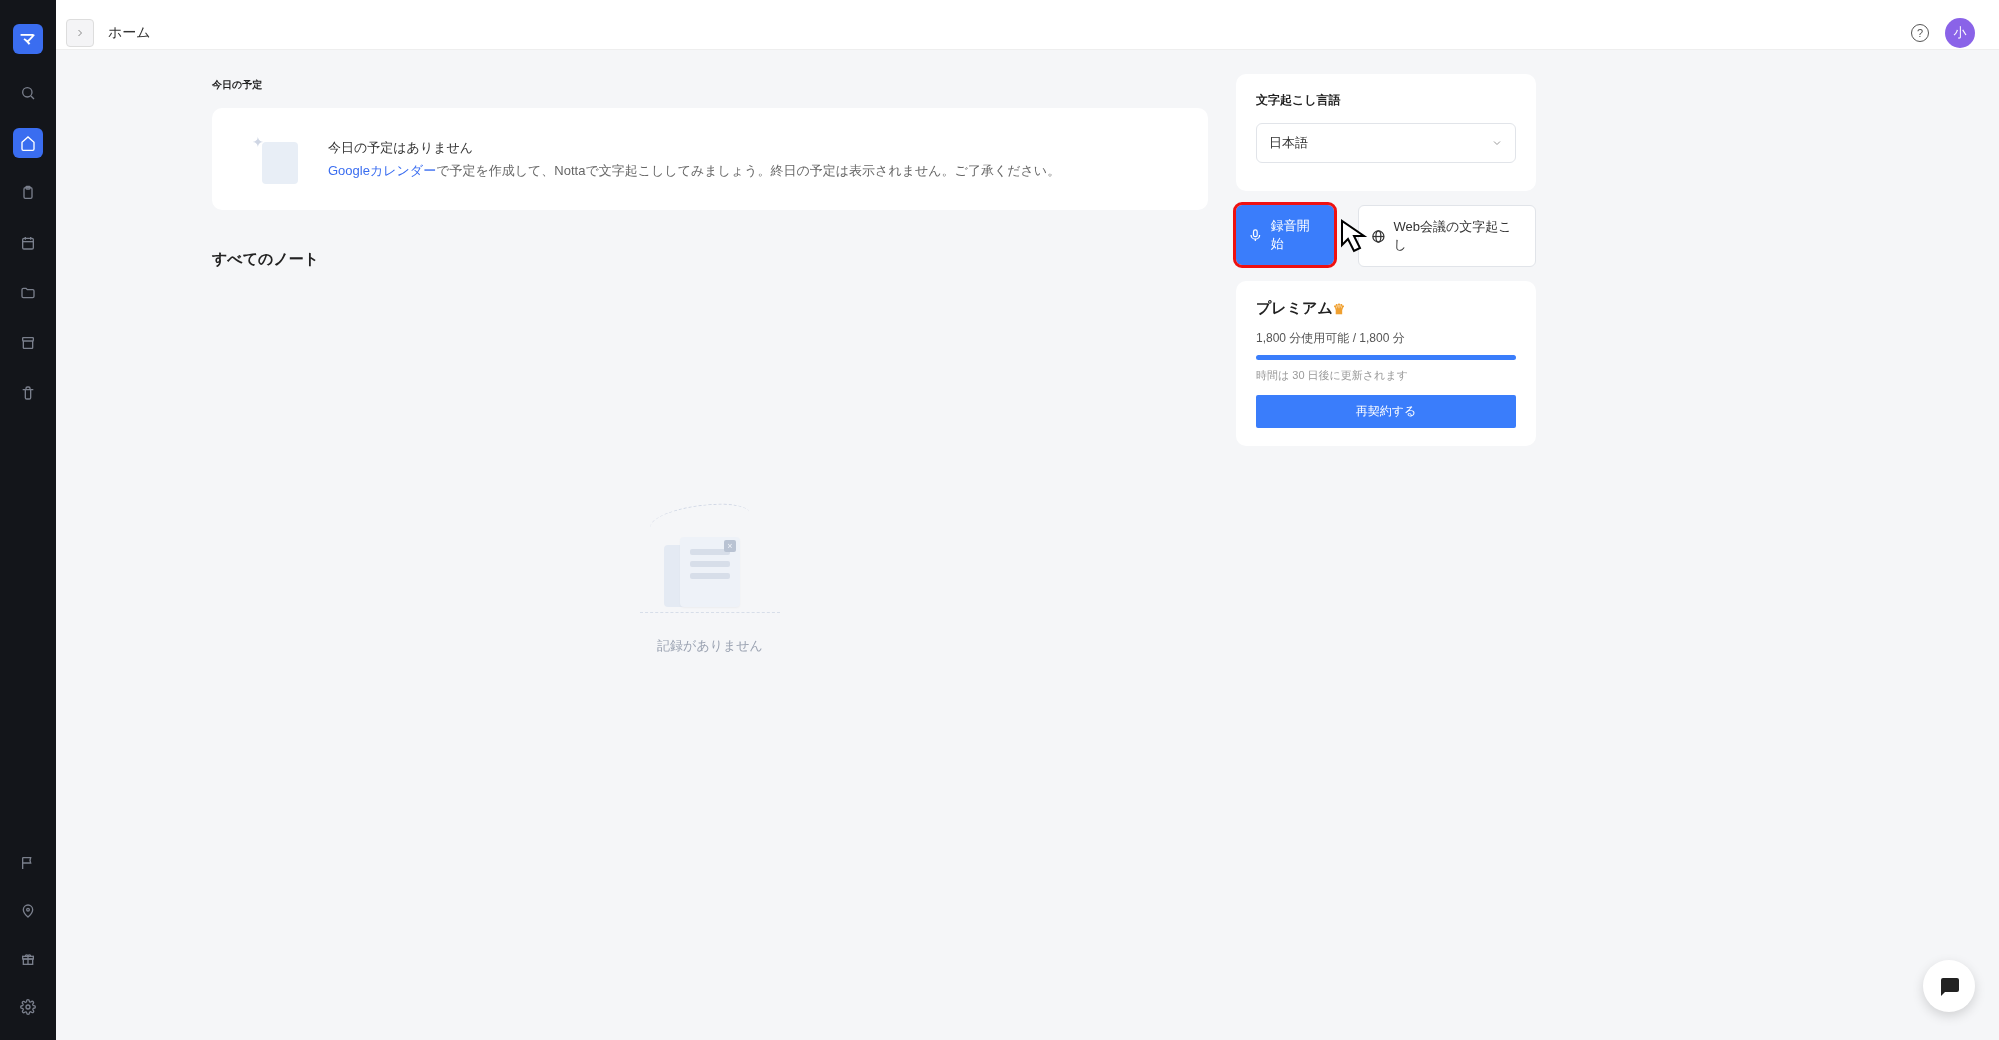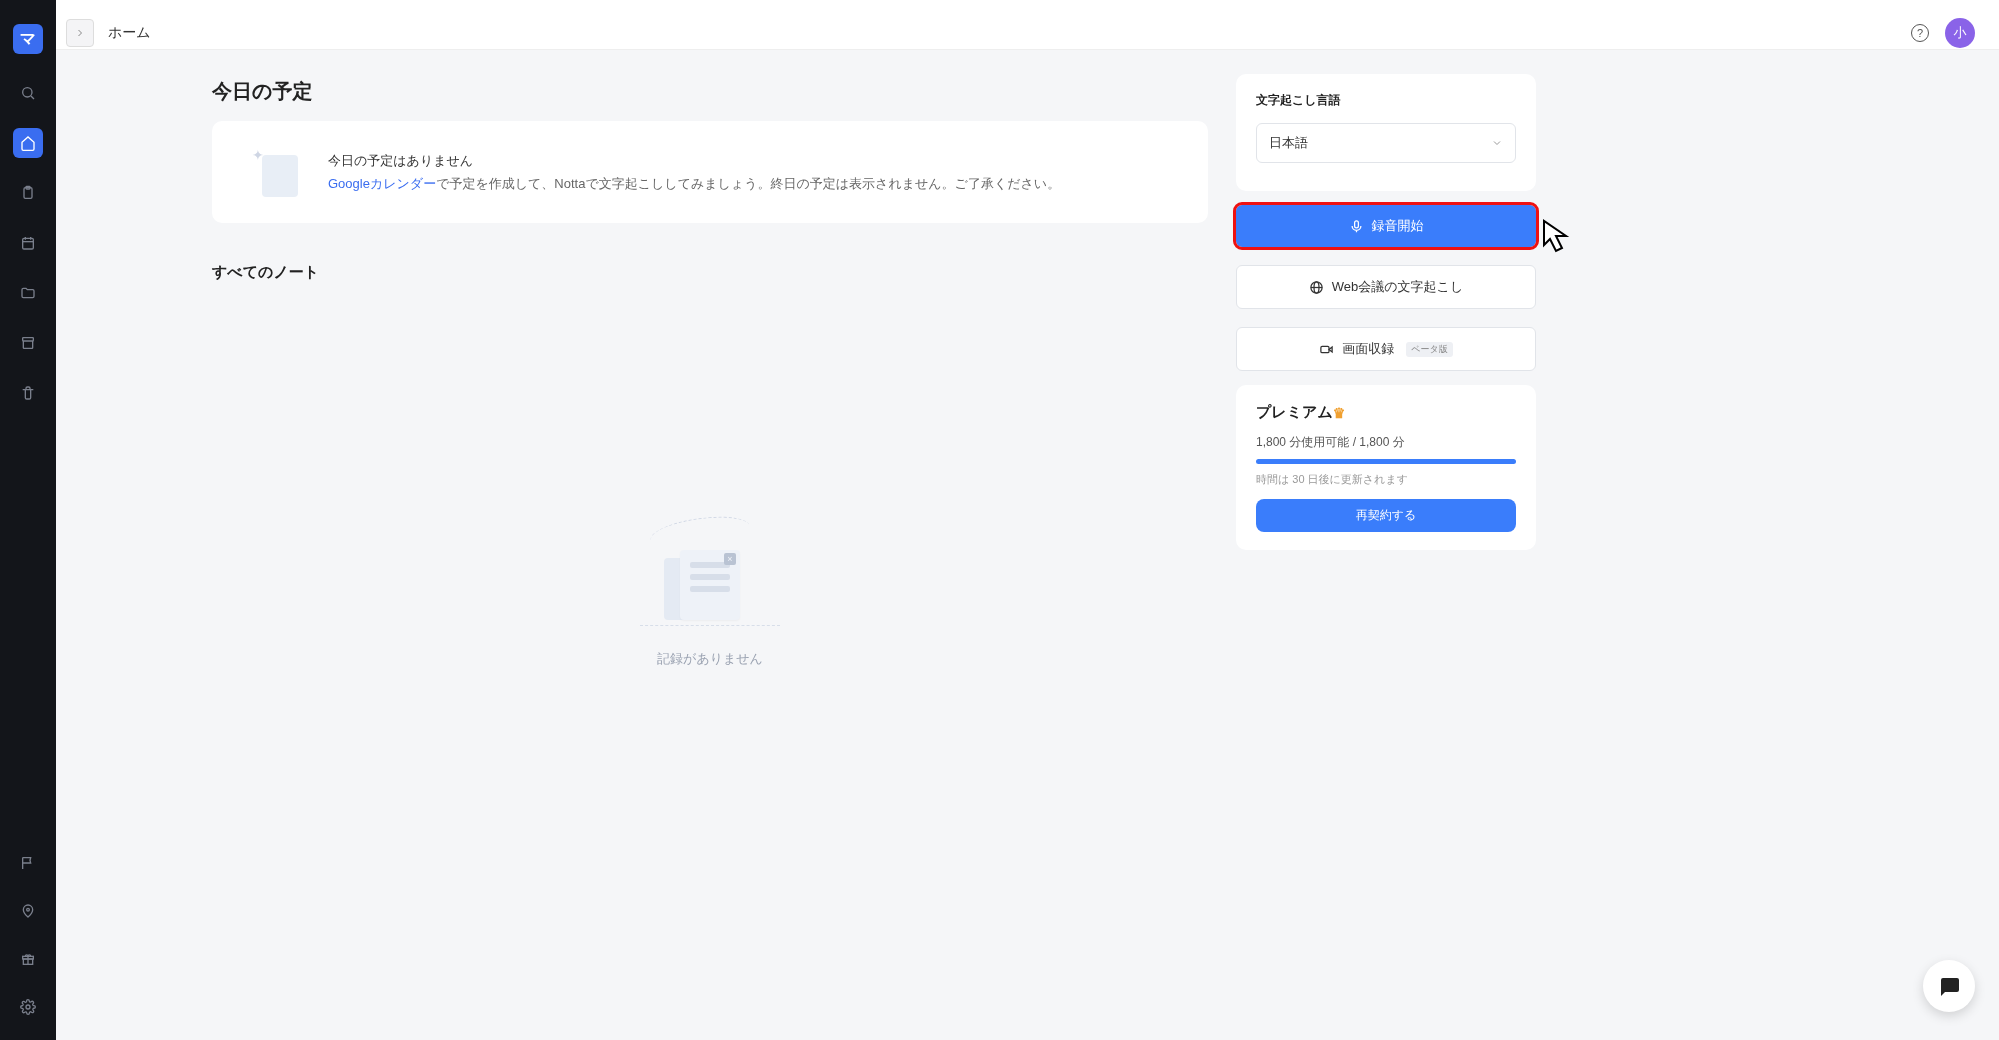--- a/index.html
+++ b/index.html
@@ -19,21 +19,21 @@
     .main-wrapper { flex: 1; display: flex; flex-direction: column; background: #fdfdfd; }
     .header { height: 50px; display: flex; align-items: center; padding: 16px 24px 0 10px; background: #fff; border-bottom: 1px solid #eee; }
     .header-back { width: 28px; height: 28px; border: 1px solid #ddd; border-radius: 4px; display: flex; align-items: center; justify-content: center; color: #888; cursor: pointer; background: #f4f4f6; }
     .header-title { margin-left: 14px; font-size: 14px; color: #333; }
     .header-right { margin-left: auto; display: flex; align-items: center; gap: 16px; }
     .help-icon { width: 18px; height: 18px; border: 1.5px solid #555; border-radius: 50%; display: flex; align-items: center; justify-content: center; font-size: 11px; color: #555; cursor: pointer; }
     .avatar { width: 30px; height: 30px; border-radius: 50%; background: #8a63e8; color: #fff; display: flex; align-items: center; justify-content: center; font-size: 13px; cursor: pointer; }
 
     .content { flex: 1; display: flex; overflow: auto; background: #f5f6f8; }
     .content-main { flex: 1; padding: 28px 28px 28px 156px; max-width: 1180px; }
-    .section-title { font-size: 20px; font-weight: bold; color: #222; margin-bottom: 16px; }
+    .section-title { font-size: 10px; font-weight: bold; color: #222; margin-bottom: 16px; }
 
     .schedule-card { background: #fff; border-radius: 10px; padding: 26px 36px; display: flex; align-items: center; gap: 20px; margin-bottom: 40px; }
     .schedule-illust { width: 60px; height: 50px; position: relative; }
     .schedule-illust .doc { width: 36px; height: 42px; background: #e8eef6; border-radius: 4px; position: absolute; bottom: 0; left: 14px; }
     .schedule-illust .spark { position: absolute; top: 0; left: 4px; color: #cfd6e4; font-size: 14px; }
     .schedule-text { line-height: 1.8; font-size: 13px; }
     .schedule-text .line1 { color: #333; }
     .schedule-text .line2 { color: #666; }
     .schedule-text .link { color: #3a6df0; cursor: pointer; }
 
@@ -51,35 +51,35 @@
     
     .panel { width: 320px; padding: 24px 20px 24px 0; }
     .panel-inner { display: flex; flex-direction: column; gap: 14px; }
     .card { background: #fff; border-radius: 10px; padding: 18px 20px; }
     .card-title { font-size: 12px; font-weight: bold; color: #222; margin-bottom: 14px; }
     .lang-select { border: 1px solid #e1e4e9; border-radius: 6px; padding: 10px 12px; display: flex; align-items: center; justify-content: space-between; cursor: pointer; font-size: 13px; color: #333; margin-bottom: 10px; }
     .lang-select svg { width: 12px; height: 12px; color: #999; }
     .hint-text { font-size: 11px; color: #555; line-height: 1.5; }
     .hint-text .link { color: #3a6df0; cursor: pointer; }
 
-    .action-list { display: flex; flex-direction: column; gap: 18px; }
+    .action-list { display: flex; flex-direction: row; gap: 24px; }
     .action-btn { border: 1px solid #e1e4e9; background: #fff; border-radius: 6px; padding: 12px; display: flex; align-items: center; justify-content: center; gap: 8px; cursor: pointer; font-size: 13px; color: #333; }
     .action-btn.primary { background: #3a7dfb; color: #fff; border: none; position: relative; outline: 3px solid #e11; outline-offset: 0; }
     .action-btn svg { width: 15px; height: 15px; }
     .badge { font-size: 9px; background: #eef0f4; color: #888; padding: 1px 5px; border-radius: 3px; margin-left: 4px; }
 
     .cursor-pointer { position: absolute; right: -48px; top: 8px; pointer-events: none; }
 
     .premium-title { font-size: 15px; font-weight: bold; color: #222; display: flex; align-items: center; }
     .crown { color: #f0a030; font-size: 14px; }
     .usage-text { font-size: 12px; color: #555; margin-top: 12px; }
     .progress-bar { height: 5px; background: #e1e4e9; border-radius: 3px; margin-top: 8px; overflow: hidden; }
     .progress-fill { height: 100%; background: #3a7dfb; width: 100%; }
     .usage-note { font-size: 11px; color: #999; margin-top: 8px; }
-    .renew-btn { background: #3a7dfb; color: #fff; border-radius: 8px; padding: 8px; text-align: center; font-size: 12px; cursor: pointer; margin-top: 12px; }
+    .renew-btn { background: #3a7dfb; color: #fff; border-radius: 2px; padding: 8px; text-align: center; font-size: 12px; cursor: pointer; margin-top: 12px; }
 
     
     .chat-fab { position: fixed; bottom: 28px; right: 24px; width: 52px; height: 52px; border-radius: 50%; background: #fff; box-shadow: 0 4px 12px rgba(0,0,0,0.15); display: flex; align-items: center; justify-content: center; cursor: pointer; }
     .chat-fab svg { width: 24px; height: 24px; color: #222; }
 
     .highlight-wrapper { position: relative; }
   </style>
 </head>
 <body>
 
@@ -230,28 +230,20 @@
               </svg>
           </div>
           <div class="action-btn">
             <svg viewBox="0 0 24 24" fill="none" stroke="currentColor" stroke-width="2">
                 <circle cx="12" cy="12" r="9"></circle>
                 <ellipse cx="12" cy="12" rx="4" ry="9"></ellipse>
                 <line x1="3" y1="12" x2="21" y2="12"></line>
               </svg>
             <span>Web会議の文字起こし</span>
           </div>
-          <div class="action-btn">
-            <svg viewBox="0 0 24 24" fill="none" stroke="currentColor" stroke-width="2">
-                <rect x="3" y="7" width="13" height="10" rx="2"></rect>
-                <polygon points="21 8 16 12 21 16 21 8"></polygon>
-              </svg>
-            <span>画面収録</span>
-            <span class="badge">ベータ版</span>
-          </div>
         </div>
 
         <div class="card">
           <div class="premium-title">
             <span>プレミアム</span>
             <span class="crown">♛</span>
           </div>
           <div class="usage-text">1,800 分使用可能 / 1,800 分</div>
           <div class="progress-bar">
               <div class="progress-fill"></div>

